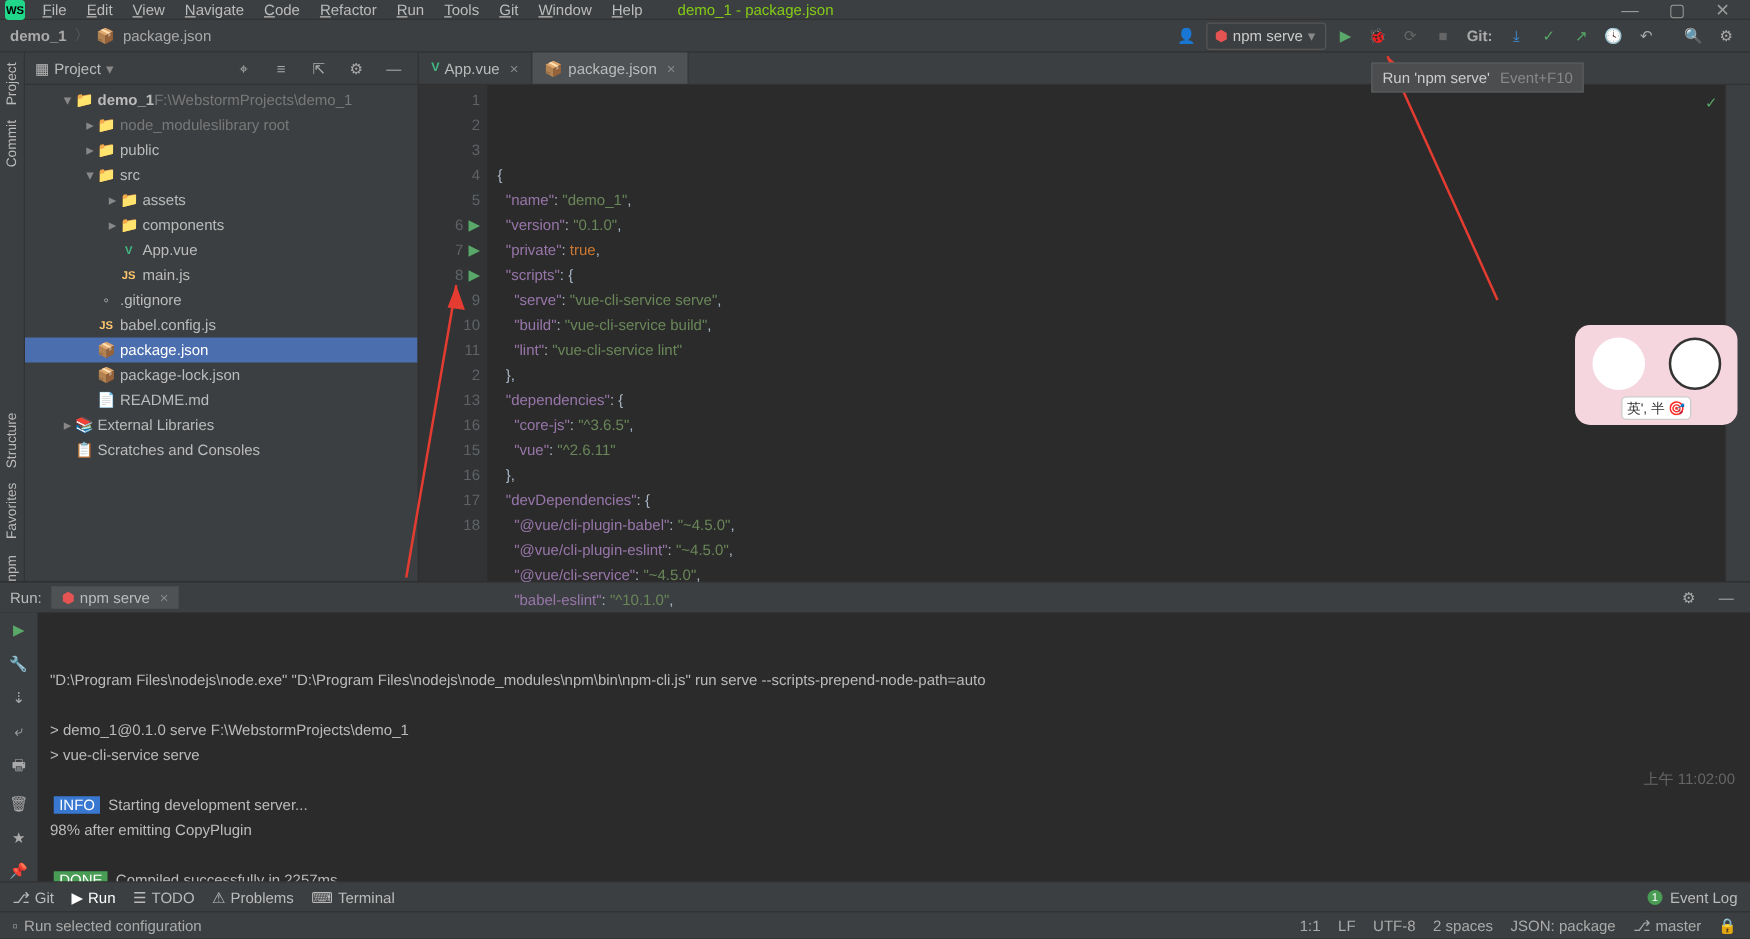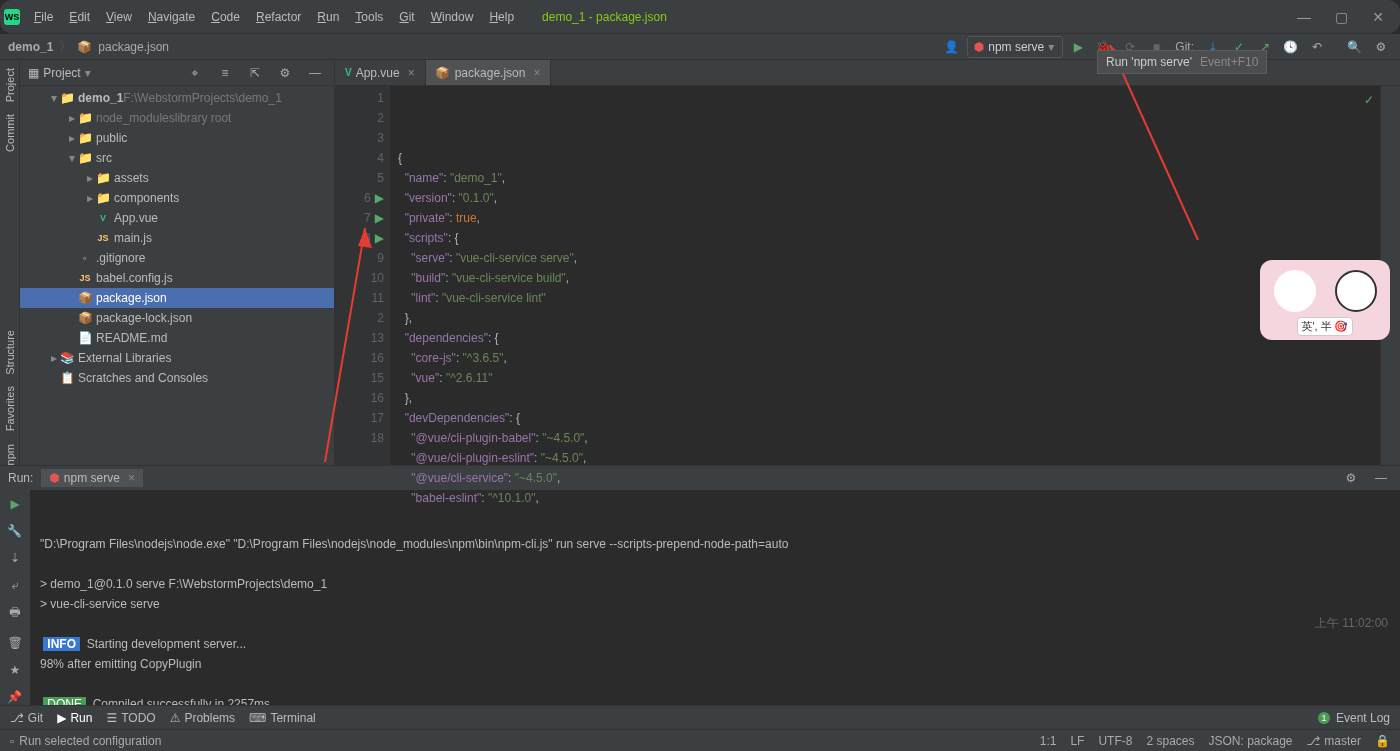--- a/index.html
+++ b/index.html
@@ -1,31 +1,31 @@
 <!DOCTYPE html>
 <html><head>
 <meta charset="utf-8">
 <style>
 * { margin: 0; padding: 0; box-sizing: border-box; font-family: "Segoe UI", Arial, sans-serif; font-size: 12px; }
 body { background: #2b2b2b; color: #a9b7c6; width: 1400px; height: 751px; overflow: hidden; display: flex; flex-direction: column; }
-.menubar { height: 34px; background: #3c3f41; display: flex; align-items: center; padding: 0 4px; color: #bbbbbb; border-bottom: 1px solid #323232; border-radius: 12px; }
+.menubar { height: 16px; background: #3c3f41; display: flex; align-items: center; padding: 0 4px; color: #bbbbbb; border-bottom: 1px solid #323232; }
 .ws-icon { width: 16px; height: 16px; background: #21d789; border-radius: 3px; margin-right: 6px; display: flex; align-items: center; justify-content: center; color: #000; font-weight: bold; font-size: 9px; }
 .menu-item { padding: 0 8px; cursor: pointer; }
 .menu-item u { text-decoration: underline; }
 .title { margin-left: 20px; color: #84cc16; }
 .win-controls { margin-left: auto; display: flex; }
 .win-btn { padding: 0 12px; cursor: pointer; color: #999; font-size: 14px; }
 .nav-toolbar { height: 26px; background: #3c3f41; display: flex; align-items: center; padding: 0 8px; border-bottom: 1px solid #323232; }
 .breadcrumb { display: flex; align-items: center; color: #aaa; gap: 6px; }
 .chev { color: #666; }
 .nav-right { margin-left: auto; display: flex; align-items: center; gap: 4px; }
 .tb-btn { width: 22px; height: 22px; display: flex; align-items: center; justify-content: center; cursor: pointer; color: #aaa; border-radius: 3px; }
 .run-config { border: 1px solid #555; border-radius: 3px; padding: 0 8px 0 6px; height: 22px; display: flex; align-items: center; gap: 4px; color: #ccc; }
 .npm-icon { color: #e55353; }
-.vcs-label { color: #aaa; padding: 0 4px; }
+.vcs-label { color: #aaa; padding: 0 4px; font-weight: bold; }
 .green { color: #59a869; }
 .workspace { flex: 1; display: flex; min-height: 0; }
 .left-gutter { width: 20px; background: #3c3f41; display: flex; flex-direction: column; align-items: center; padding-top: 8px; gap: 12px; border-right: 1px solid #323232; }
 .sidebar-label { writing-mode: vertical-lr; transform: rotate(180deg); color: #bbb; font-size: 11px; cursor: pointer; }
 .project-pane { width: 315px; background: #3c3f41; display: flex; flex-direction: column; border-right: 1px solid #323232; }
 .pane-header { height: 26px; display: flex; align-items: center; padding: 0 8px; color: #bbb; border-bottom: 1px solid #323232; }
 .pane-actions { margin-left: auto; display: flex; gap: 8px; }
 .tree { flex: 1; color: #bbbbbb; padding-top: 2px; overflow: auto; }
 .tree-item { display: flex; align-items: center; height: 20px; padding-left: 8px; cursor: pointer; white-space: nowrap; }
 .tree-item.selected { background: #4b6eaf; color: #fff; }
@@ -49,21 +49,21 @@
 .check { position: absolute; top: 4px; right: 6px; color: #59a869; }
 .tooltip { position: absolute; top: 50px; left: 1097px; background: #4b4d4f; border: 1px solid #5a5c5e; padding: 4px 8px; color: #ccc; display: flex; gap: 8px; align-items:center; z-index: 50; }
 .tooltip .shortcut { color: #888; }
 .run-panel { height: 240px; border-top: 1px solid #323232; background: #2b2b2b; display: flex; flex-direction: column; }
 .run-tab-bar { background: #3c3f41; height: 24px; display: flex; align-items: center; padding: 0 8px; color: #bbb; }
 .run-tab { background: #4e5254; padding: 2px 8px; margin-left: 8px; display: flex; align-items: center; gap: 4px; }
 .run-tool-actions { margin-left: auto; display: flex; gap: 8px; }
 .run-body { flex: 1; display: flex; min-height: 0; }
 .run-gutter { width: 30px; background: #3c3f41; display: flex; flex-direction: column; align-items: center; padding-top: 6px; gap: 10px; }
 .console { flex: 1; font-family: "Consolas",monospace; font-size: 13px; line-height: 20px; padding: 4px 10px; color: #bbb; white-space: pre; overflow: hidden; position: relative; }
-.tag-info { background: #3878d0; color: #fff; padding: 0 4px; font-weight: bold; }
+.tag-info { background: #3878d0; color: #fff; padding: 0 4px; }
 .tag-done { background: #499c54; color: #fff; padding: 0 4px; }
 .ts { position: absolute; right: 12px; bottom: 72px; color: #666; }
 .bottom-toolbar { height: 24px; background: #3c3f41; display: flex; align-items: center; padding: 0 10px; color: #bbb; gap: 14px; border-top: 1px solid #323232; }
 .bt-item { display: flex; align-items: center; gap: 4px; cursor: pointer; }
 .bt-item.active { color: #fff; }
 .bt-right { margin-left: auto; display: flex; align-items: center; gap: 6px; }
 .dot-green { width: 12px; height: 12px; border-radius: 6px; background: #499c54; display: inline-block; color: #fff; font-size: 9px; text-align: center; line-height: 12px; }
 .status { height: 22px; background: #3c3f41; border-top: 1px solid #323232; display: flex; align-items: center; padding: 0 10px; color: #aaa; }
 .st-right { margin-left: auto; display: flex; gap: 14px; }
 .branch { display: flex; align-items: center; gap: 4px; }

